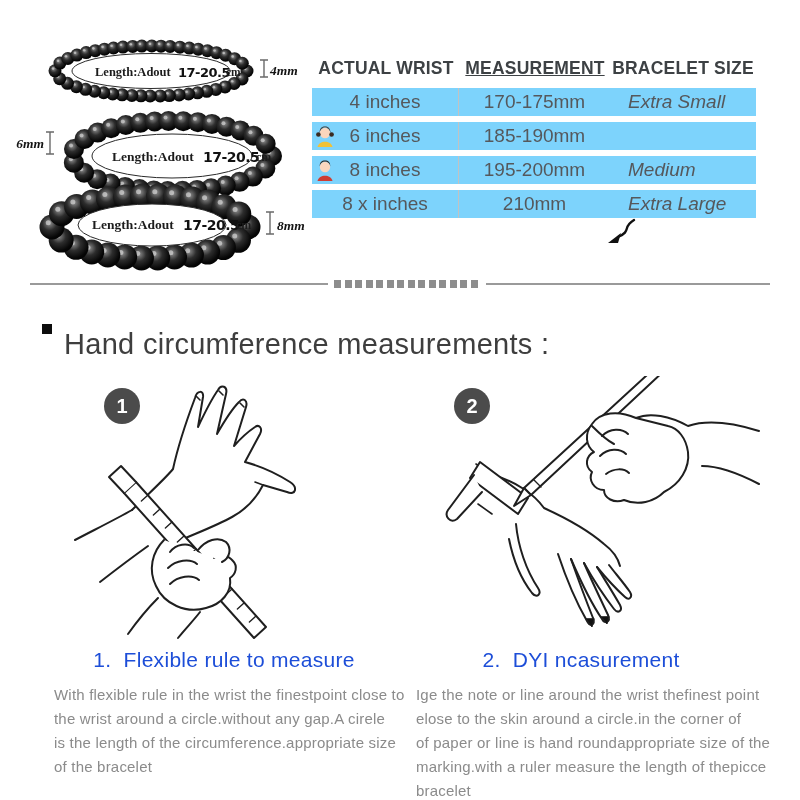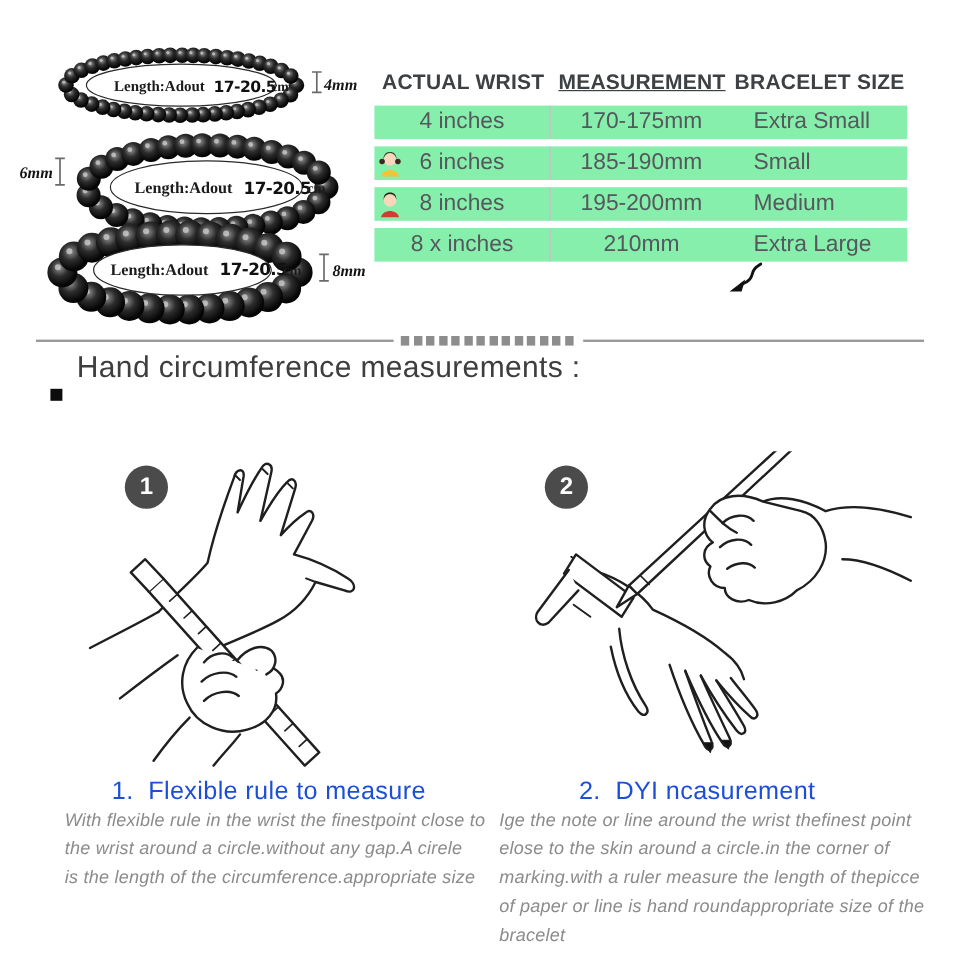--- a/index.html
+++ b/index.html
@@ -5,47 +5,47 @@
   html,body{margin:0;padding:0;background:#fff;}
   .stage{position:relative;width:791px;height:800px;background:#ffffff;overflow:hidden;
          font-family:"Liberation Sans",sans-serif;color:#3c3c3c;}
   .abs{position:absolute;}
 
   
   .size-table{position:absolute;left:312px;top:58px;width:444px;}
   .thead{display:flex;margin-bottom:9px;}
   .th{font-size:17.5px;font-weight:700;color:#3d4144;letter-spacing:.2px;text-align:center;}
   .th1{width:148px;} .th2{width:150px;text-decoration:underline;} .th3{width:146px;}
-  .trow{display:flex;height:28px;background:#86efac;margin-bottom:6px;align-items:center;}
+  .trow{display:flex;height:28px;background:#7dd3fc;margin-bottom:6px;align-items:center;}
   .td{font-size:19px;color:#55585c;}
   .td1{width:146px;text-align:center;border-right:1px solid #c2c2c2;height:28px;line-height:28px;position:relative;}
   .td2{width:151px;text-align:center;}
-  .td3{width:146px;text-align:left;padding-left:18px;box-sizing:border-box;}
+  .td3{width:146px;text-align:left;padding-left:18px;box-sizing:border-box;font-style:italic;}
   .row-icon{position:absolute;left:3px;top:2px;width:20px;height:24px;}
   .foot-note{display:flex;align-items:center;margin-top:9px;padding-left:58px;}
   .foot-note span{font-size:19px;color:#4c4f53;letter-spacing:.2px;margin-left:9px;}
   .arrow-wrap{position:absolute;left:282px;top:158px;width:44px;height:30px;}
 
   
   .div-line{position:absolute;height:2px;background:#9a9a9a;}
   .div-squares{position:absolute;left:334px;top:280px;display:flex;gap:3.5px;}
   .div-squares i{display:block;width:7px;height:8px;background:#8d8d8d;}
 
   
   .bullet{position:absolute;left:42px;top:324px;width:10px;height:10px;background:#0d0d0d;}
-  .sec-title{position:absolute;left:64px;top:292px;font-size:25px;color:#3e3e3e;letter-spacing:.3px;}
+  .sec-title{position:absolute;left:64px;top:328px;font-size:29px;color:#3e3e3e;letter-spacing:.3px;}
 
   
   .badge{position:absolute;width:36px;height:36px;border-radius:50%;background:#4b4b4b;
          color:#fff;font-size:20px;font-weight:700;text-align:center;line-height:36px;}
 
   
   .cap{position:absolute;}
   .cap-title{font-size:21px;color:#1d4ed8;text-align:center;white-space:pre;letter-spacing:.3px;}
-  .cap-body{font-style:italic;}
+  .cap-body{margin-top:11px;}
   .cap-body div{font-size:15px;color:#8b8b8b;line-height:24px;letter-spacing:.2px;}
   .cap1{left:38px;top:648px;width:372px;}
   .cap1 .cap-body{margin-left:16px;}
   .cap2{left:408px;top:648px;width:380px;}
   .cap2 .cap-title{padding-right:34px;}
   .cap2 .cap-body{margin-left:8px;}
 
   .lineart path, .lineart line{vector-effect:non-scaling-stroke;}
 </style>
 </head>
@@ -318,21 +318,20 @@
           <circle cx="10" cy="9" r="5.2" fill="#fbd6bd"></circle>
           <path d="M4.6,9 a5.4,5.4 0 0 1 10.8,0 l0,-1.5 a5.4,4 0 0 0 -10.8,0 z" fill="#3a2a20"></path>
           <path d="M4.8,8.2 a5.2,5 0 0 1 10.4,0 c0,-4 -2.2,-5.6 -5.2,-5.6 c-3,0 -5.2,1.6 -5.2,5.6 z" fill="#3a2a20"></path>
           <circle cx="3.4" cy="10.5" r="2.3" fill="#3a2a20"></circle>
           <circle cx="16.6" cy="10.5" r="2.3" fill="#3a2a20"></circle>
           <path d="M2.5,23 C4,16 16,16 17.5,23 Z" fill="#f2c237"></path>
         </svg>
         <span>6 inches</span>
       </div>
       <div class="td td2">185-190mm</div>
-      <div class="td td3">Small</div>
     </div>
 
     <div class="trow">
       <div class="td td1">
         <svg class="row-icon" viewBox="0 0 20 24">
           <circle cx="10" cy="9" r="5.2" fill="#fbd6bd"></circle>
           <path d="M4.8,8.6 a5.2,5 0 0 1 10.4,0 c0.4,-4.6 -2,-6.2 -5.2,-6.2 c-3.2,0 -5.6,1.6 -5.2,6.2 z" fill="#2e211a"></path>
           <path d="M2.5,23 C4,16 16,16 17.5,23 Z" fill="#cf3d33"></path>
         </svg>
         <span>8 inches</span>
@@ -450,27 +449,28 @@
       </g>
     </g>
   </svg>
 
   <div class="cap cap1">
     <div class="cap-title">1.  Flexible rule to measure</div>
     <div class="cap-body">
       <div>With flexible rule in the wrist the finestpoint close to</div>
       <div>the wrist around a circle.without any gap.A cirele</div>
       <div>is the length of the circumference.appropriate size</div>
+      <div>of the bracelet</div>
     </div>
   </div>
 
   <div class="cap cap2">
     <div class="cap-title">2.  DYI ncasurement</div>
     <div class="cap-body">
       <div>Ige the note or line around the wrist thefinest point</div>
       <div>elose to the skin around a circle.in the corner of</div>
+      <div>of paper or line is hand roundappropriate size of the</div>
       <div>marking.with a ruler measure the length of thepicce</div>
-      <div>of paper or line is hand roundappropriate size of the</div>
       <div>bracelet</div>
     </div>
   </div>
 
 </div>
 
 </body></html>

